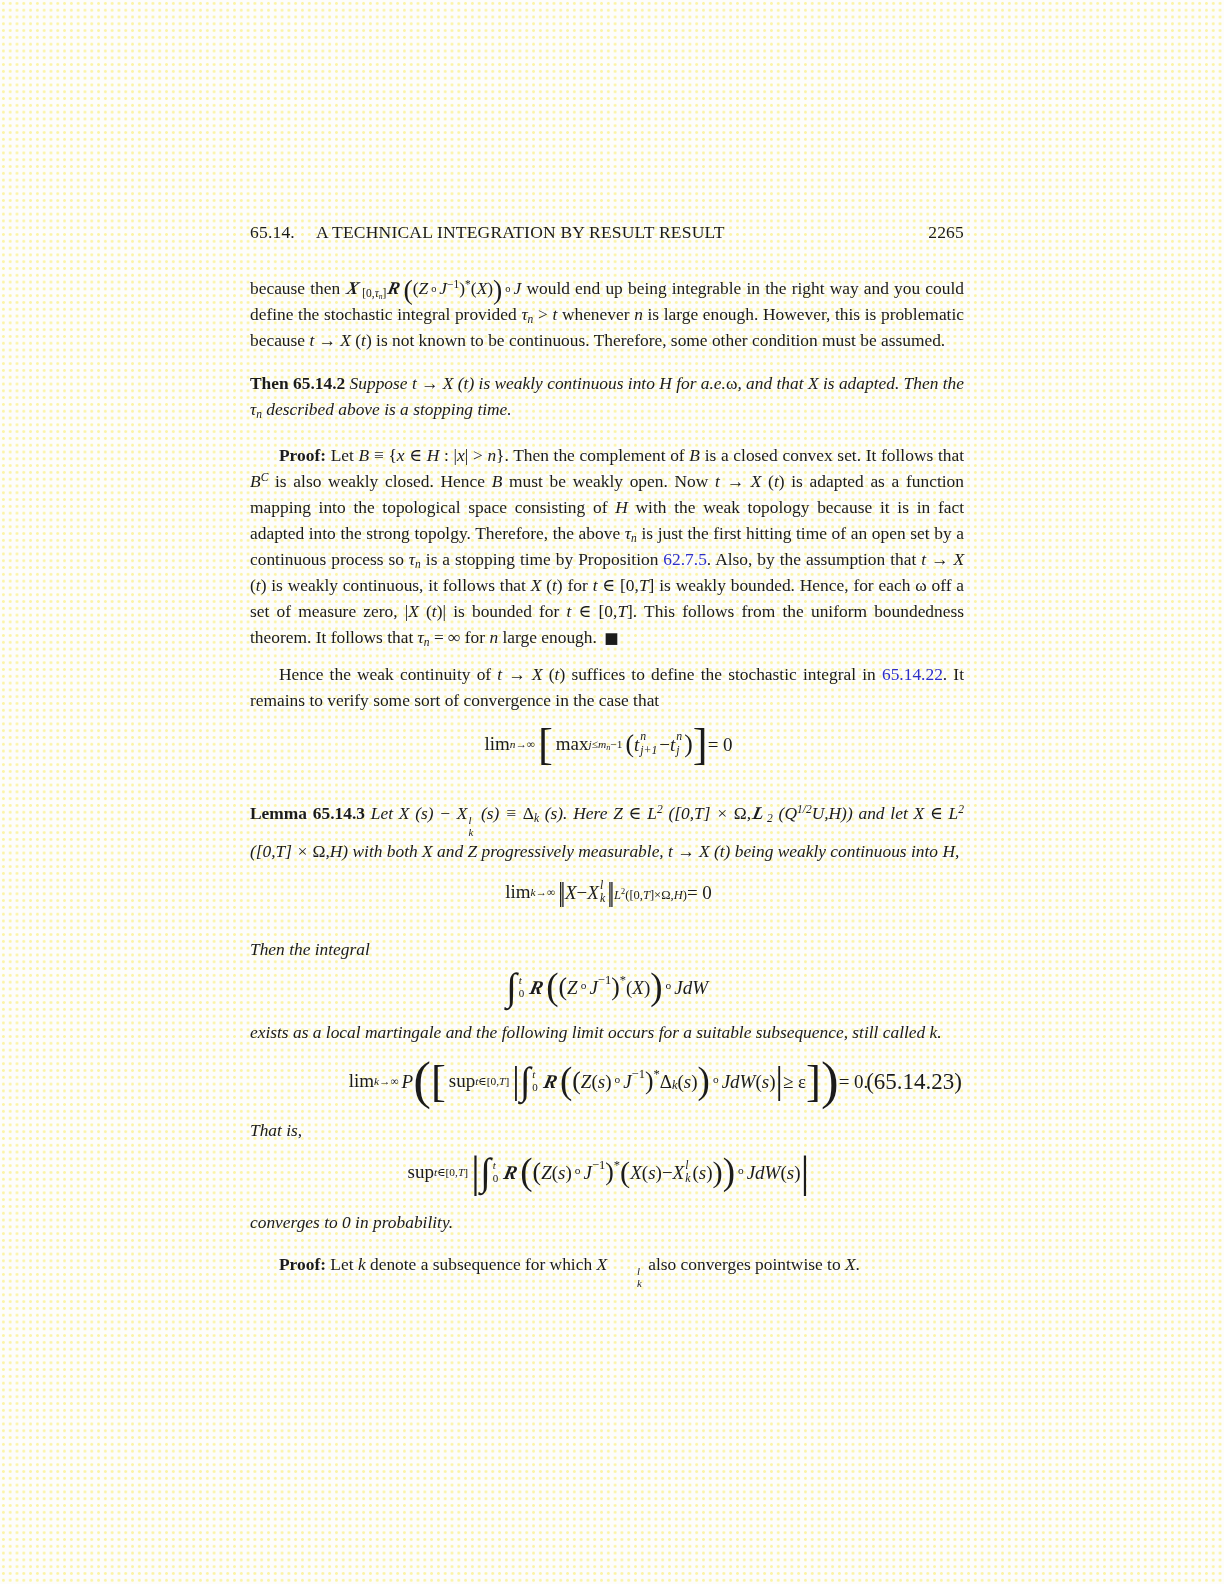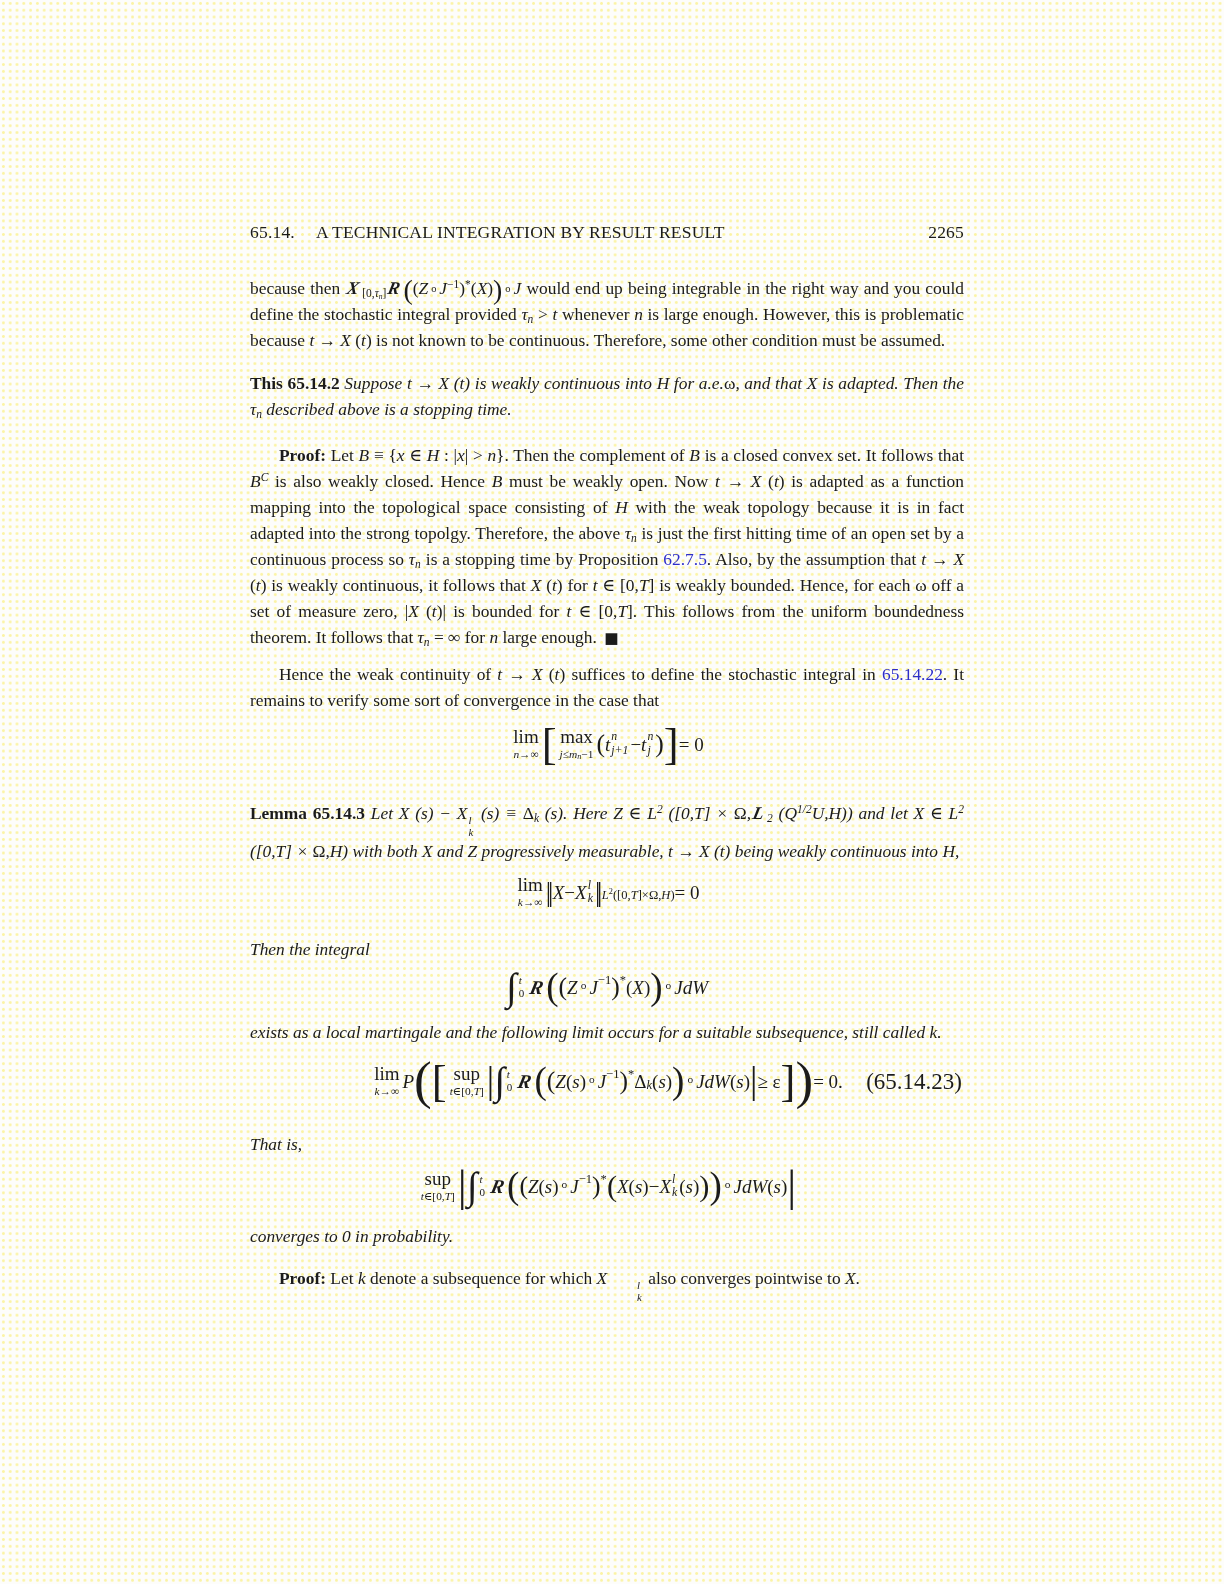--- a/index.html
+++ b/index.html
@@ -17,40 +17,40 @@
   .hdr{display:flex;justify-content:space-between;align-items:baseline;height:22px;font-size:17.5px;letter-spacing:.2px;}
   .hdr-left{display:flex;gap:21px;}
   .para{margin:0;font-size:17.4px;line-height:26px;text-align:justify;}
   .indent{text-indent:29px;}
   .eq{display:flex;align-items:center;justify-content:center;font-size:19px;position:relative;line-height:1;}
   .eq1{height:62px;} .eq2{height:56px;} .eq3{height:50px;} .eq4{height:72px;} .eq5{height:58px;}
   .eq4-body{display:inline-flex;align-items:center;}
   .eqtag{position:absolute;right:2px;top:50%;transform:translateY(-50%);font-size:23px;}
   .mt-p1{margin-top:31px;} .mt-lemma1{margin-top:17px;} .mt-proof1{margin-top:20px;}
   .mt-hence{margin-top:10px;} .mt-lemma2{margin-top:25px;} .mt-then{margin-top:16px;}
-  .mt-exists{margin-top:7px;} .mt-that{margin-top:14px;} .mt-conv{margin-top:8px;} .mt-proof2{margin-top:16px;}
+  .mt-exists{margin-top:7px;} .mt-that{} .mt-conv{margin-top:8px;} .mt-proof2{margin-top:16px;}
 
   
   .i{font-style:italic;}
   .b{font-weight:bold;}
   .up{font-style:normal;}
   .lnk{color:#2e2ec9;}
   .sup{font-size:66%;line-height:0;position:relative;top:-0.55em;}
   .sub{font-size:66%;line-height:0;position:relative;top:0.28em;}
   .scr{font-style:italic;font-weight:600;display:inline-block;transform:skewX(-12deg);margin:0 3px 0 2px;font-size:103%;}
   .circ{font-size:60%;line-height:0;position:relative;top:-0.22em;margin:0 3px;}
   .tomb{font-family:"DejaVu Sans",sans-serif;font-size:88%;margin-left:3px;}
   .nrm{letter-spacing:-0.12em;font-size:140%;line-height:0;vertical-align:-0.14em;margin-right:.1em;}
   .int{font-size:205%;line-height:0;vertical-align:-0.38em;margin-right:1px;}
   .g1{font-size:135%;line-height:0;vertical-align:-0.12em;}
   .g15{font-size:160%;line-height:0;vertical-align:-0.17em;}
   .g2{font-size:195%;line-height:0;vertical-align:-0.22em;}
   .g25{font-size:235%;line-height:0;vertical-align:-0.26em;}
   .g3{font-size:280%;line-height:0;vertical-align:-0.30em;}
-  .und{display:inline-flex;flex-direction:column;align-items:center;vertical-align:-0.75em;line-height:1;margin:0 3px;text-align:center;}
+  .und{display:inline-flex;flex-direction:row;align-items:center;vertical-align:-0.75em;line-height:1;margin:0 3px;text-align:center;}
   .und-m{line-height:1.05;}
   .und-u{font-size:60%;line-height:1.25;white-space:nowrap;}
   .und-u .sub{font-size:72%;top:0.2em;}
   .ss{display:inline-flex;flex-direction:column;align-items:flex-start;font-size:62%;line-height:1.15;vertical-align:-0.42em;margin:0 2px 0 1px;font-style:italic;}
   .il{height:2.15em;justify-content:space-between;vertical-align:-0.82em;font-size:58%;line-height:1;margin:0 4px 0 1px;}
   .il .ss-b{font-style:normal;}
 </style>
 </head>
 <body>
 
@@ -60,21 +60,21 @@
     <div class="hdr">
       <div class="hdr-left">
         <span>65.14.</span>
         <span>A TECHNICAL INTEGRATION BY RESULT RESULT</span>
       </div>
       <div>2265</div>
     </div>
 
     <p class="para mt-p1"><span>because then </span><span class="scr">X</span><span class="sub"><span>[0,</span><span class="i">τ</span><span class="sub i">n</span><span>]</span></span><span class="scr">R</span><span class="g15">(</span><span>(</span><span class="i">Z</span><span class="circ">o</span><span class="i">J</span><span class="sup">−1</span><span>)</span><span class="sup">*</span><span>(</span><span class="i">X</span><span>)</span><span class="g15">)</span><span class="circ">o</span><span class="i">J</span><span> would end up being integrable in the right way and you could define the stochastic integral provided </span><span class="i">τ</span><span class="sub i">n</span><span> &gt; </span><span class="i">t</span><span> whenever </span><span class="i">n</span><span> is large enough. However, this is problematic because </span><span class="i">t</span><span> → </span><span class="i">X</span><span> (</span><span class="i">t</span><span>)</span><span> is not known to be continuous. Therefore, some other condition must be assumed.</span></p>
 
-    <p class="para mt-lemma1"><span class="b">This 65.14.2</span><span>  </span><span class="i"><span>Suppose t → X (t) is weakly continuous into H for a.e.</span><span class="up">ω</span><span>, and that X is adapted. Then the </span><span>τ</span><span class="sub">n</span><span> described above is a stopping time.</span></span></p>
+    <p class="para mt-lemma1"><span class="b">Then 65.14.2</span><span>  </span><span class="i"><span>Suppose t → X (t) is weakly continuous into H for a.e.</span><span class="up">ω</span><span>, and that X is adapted. Then the </span><span>τ</span><span class="sub">n</span><span> described above is a stopping time.</span></span></p>
 
     <p class="para indent mt-proof1"><span class="b">Proof: </span><span>Let </span><span class="i">B</span><span> ≡ {</span><span class="i">x</span><span> ∈ </span><span class="i">H</span><span> : |</span><span class="i">x</span><span>| &gt; </span><span class="i">n</span><span>}. Then the complement of </span><span class="i">B</span><span> is a closed convex set. It follows that </span><span class="i">B</span><span class="sup i">C</span><span> is also weakly closed. Hence </span><span class="i">B</span><span> must be weakly open. Now </span><span class="i">t</span><span> → </span><span class="i">X</span><span> (</span><span class="i">t</span><span>)</span><span> is adapted as a function mapping into the topological space consisting of </span><span class="i">H</span><span> with the weak topology because it is in fact adapted into the strong topolgy. Therefore, the above </span><span class="i">τ</span><span class="sub i">n</span><span> is just the first hitting time of an open set by a continuous process so </span><span class="i">τ</span><span class="sub i">n</span><span> is a stopping time by Proposition </span><span class="lnk">62.7.5</span><span>. Also, by the assumption that </span><span class="i">t</span><span> → </span><span class="i">X</span><span> (</span><span class="i">t</span><span>)</span><span> is weakly continuous, it follows that </span><span class="i">X</span><span> (</span><span class="i">t</span><span>) for </span><span class="i">t</span><span> ∈ [0,</span><span class="i">T</span><span>]</span><span> is weakly bounded. Hence, for each ω off a set of measure zero, |</span><span class="i">X</span><span> (</span><span class="i">t</span><span>)|</span><span> is bounded for </span><span class="i">t</span><span> ∈ [0,</span><span class="i">T</span><span>]</span><span>. This follows from the uniform boundedness theorem. It follows that </span><span class="i">τ</span><span class="sub i">n</span><span> = ∞ for </span><span class="i">n</span><span> large enough. </span><span class="tomb">■</span></p>
 
     <p class="para indent mt-hence"><span>Hence the weak continuity of </span><span class="i">t</span><span> → </span><span class="i">X</span><span> (</span><span class="i">t</span><span>)</span><span> suffices to define the stochastic integral in </span><span class="lnk">65.14.22</span><span>. It remains to verify some sort of convergence in the case that</span></p>
 
     <div class="eq eq1">
         <span class="und">
           <span class="und-m"><span>lim</span></span>
           <span class="und-u"><span class="i">n</span><span>→∞</span></span>
         </span>

